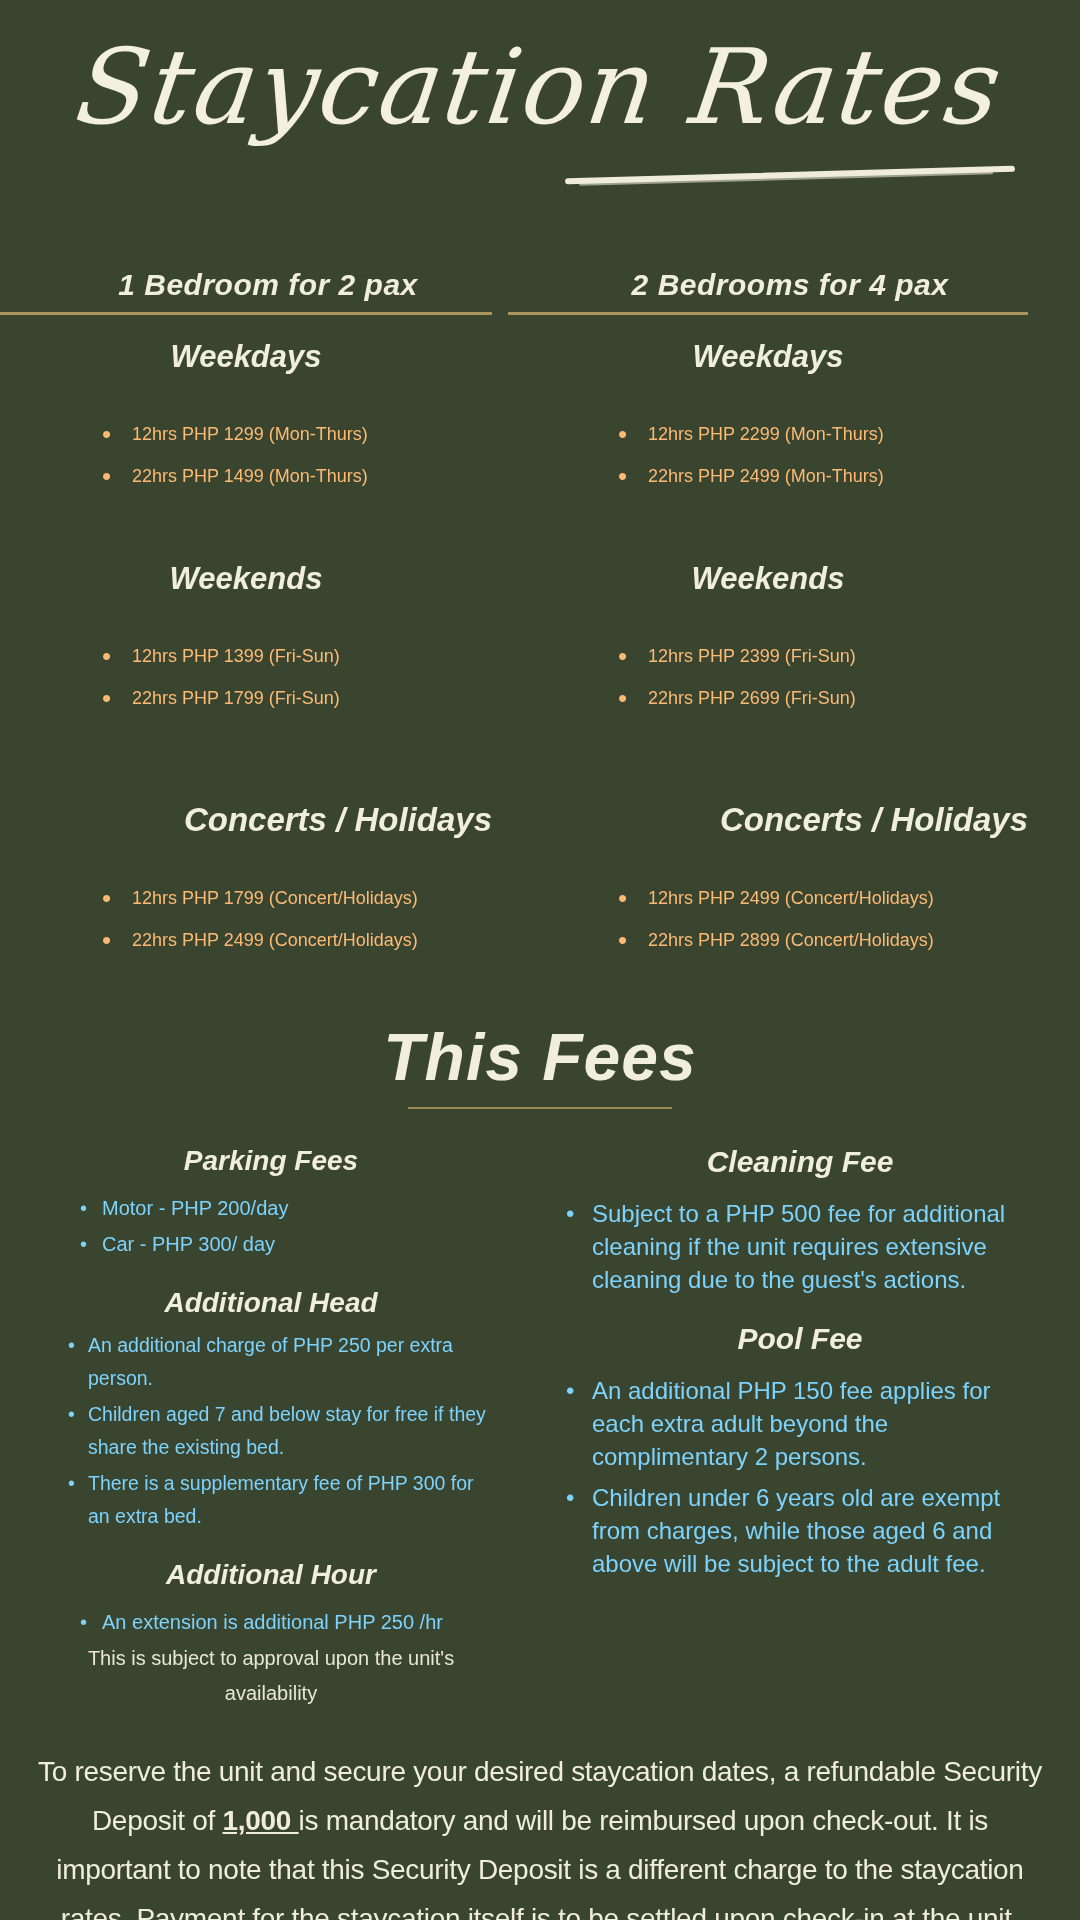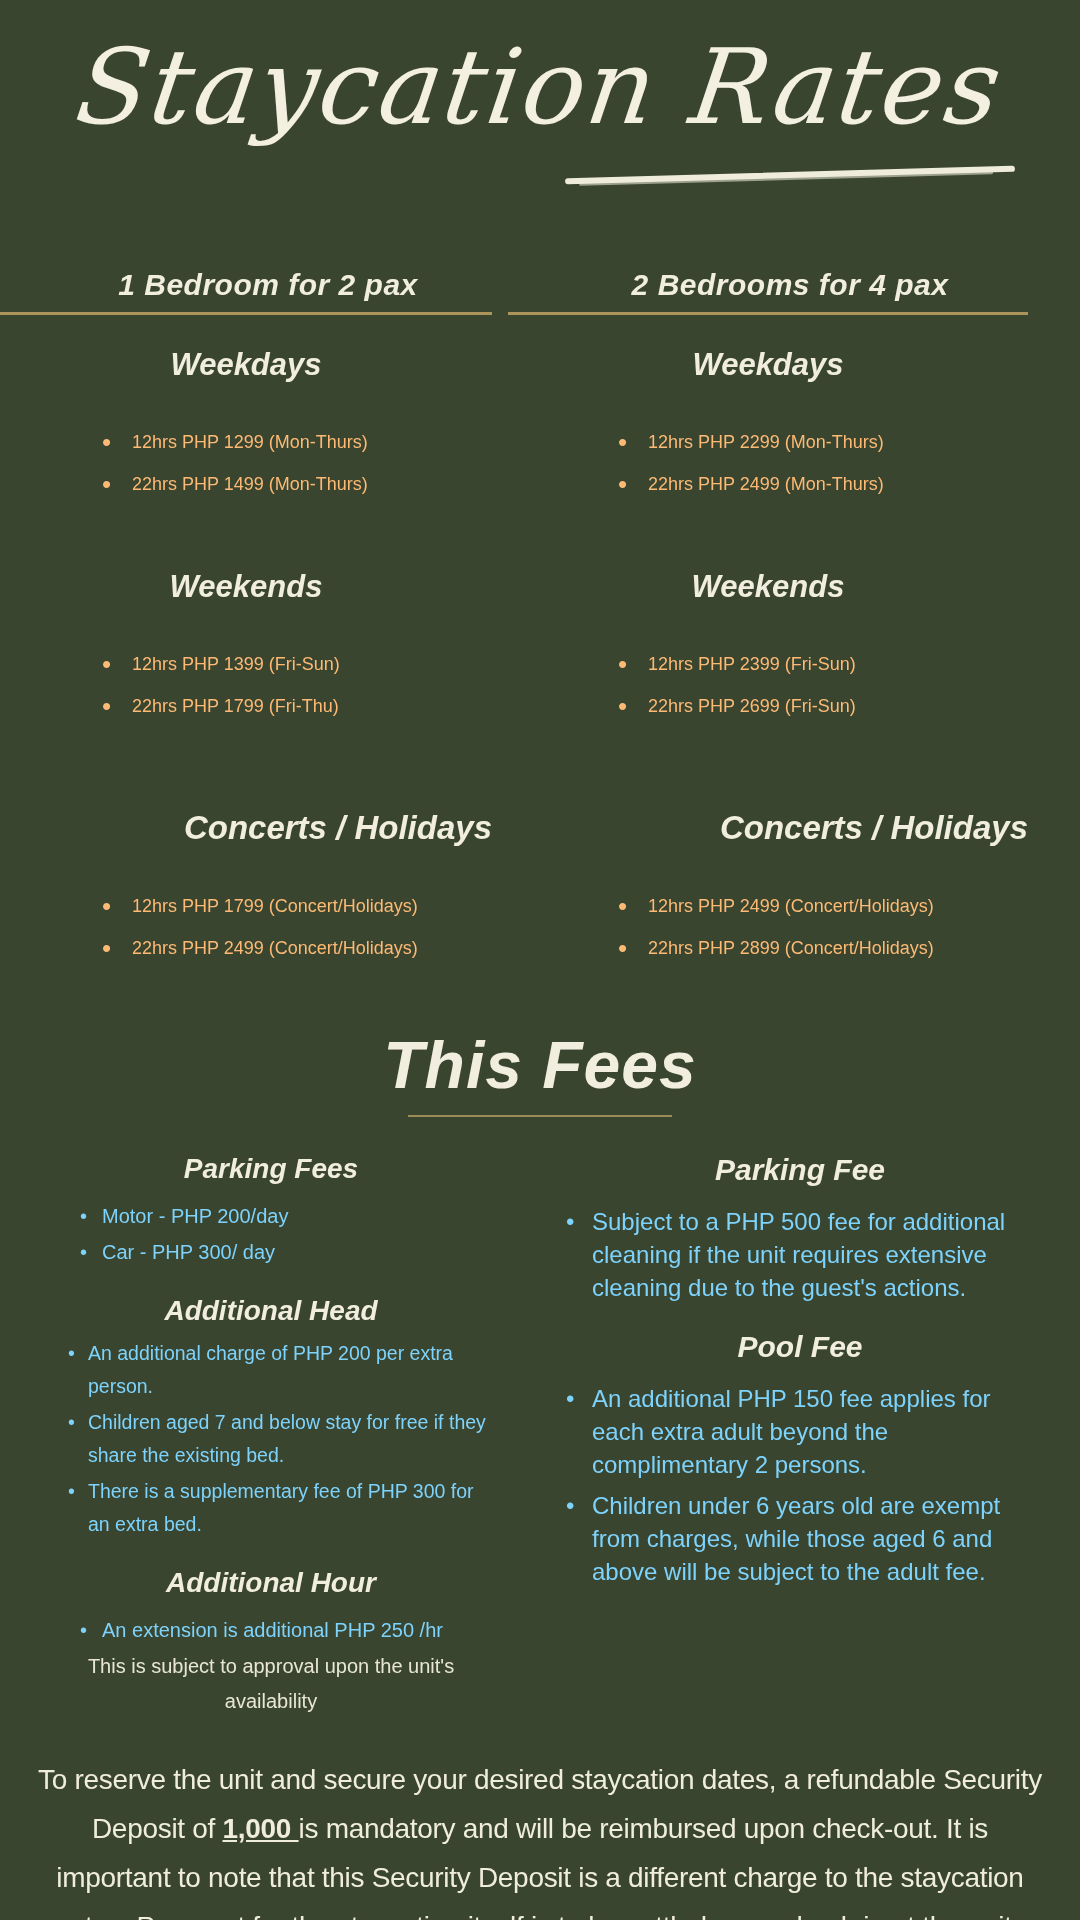--- a/index.html
+++ b/index.html
@@ -45,21 +45,21 @@
   .col-inner-2 { width: 520px; margin-left: -32px; }
   .col-header {
     font-style: italic; font-weight: bold;
     font-size: 30px; letter-spacing: 0.5px;
     color: #f1eee0; text-align: center; padding-left: 44px;
   }
   .gold-divider { height: 3px; background: #ac955b; margin-top: 10px; }
   .section-heading {
     font-style: italic; font-weight: bold;
     font-size: 31px; color: #f1eee0;
-    text-align: center; margin-top: 32px;
+    text-align: center; margin-top: 24px;
   }
   .rate-list { list-style: none; margin-top: 38px; font-size: 18px; color: #fdba74; }
   .col-1 .rate-list { padding-left: 96px; }
   .col-2 .rate-list { padding-left: 104px; }
   .rate-list li { position: relative; padding-left: 36px; line-height: 42px; white-space: nowrap; }
   .rate-list li::before { content: "\2022"; position: absolute; left: 6px; font-size: 26px; }
   .gap-weekends { margin-top: 64px; }
   .gap-concerts { margin-top: 82px; font-size: 33px; text-align: right; }
 
   
@@ -126,21 +126,21 @@
 
         <h3 class="section-heading">Weekdays</h3>
         <ul class="rate-list">
           <li>12hrs PHP 1299 (Mon-Thurs)</li>
           <li>22hrs PHP 1499 (Mon-Thurs)</li>
         </ul>
 
         <h3 class="section-heading gap-weekends">Weekends</h3>
         <ul class="rate-list">
           <li>12hrs PHP 1399 (Fri-Sun)</li>
-          <li>22hrs PHP 1799 (Fri-Thu)</li>
+          <li>22hrs PHP 1799 (Fri-Sun)</li>
         </ul>
 
         <h3 class="section-heading gap-concerts">Concerts / Holidays</h3>
         <ul class="rate-list">
           <li>12hrs PHP 1799 (Concert/Holidays)</li>
           <li>22hrs PHP 2499 (Concert/Holidays)</li>
         </ul>
       </div>
     </div>
 
@@ -179,34 +179,34 @@
 
       <div class="fees-left">
         <h3 class="fee-heading mt-head">Parking Fees</h3>
         <ul class="fee-list small">
           <li>Motor - PHP 200/day</li>
           <li>Car - PHP 300/ day</li>
         </ul>
 
         <h3 class="fee-heading mt-head">Additional Head</h3>
         <ul class="fee-list tiny">
-          <li>An additional charge of PHP 200 per extra person.</li>
+          <li>An additional charge of PHP 250 per extra person.</li>
           <li>Children aged 7 and below stay for free if they share the existing bed.</li>
           <li>There is a supplementary fee of PHP 300 for an extra bed.</li>
         </ul>
 
         <h3 class="fee-heading mt-head">Additional Hour</h3>
         <ul class="fee-list small">
           <li>An extension is additional PHP 250 /hr</li>
         </ul>
         <p class="availability-note">This is subject to approval upon the unit's availability</p>
       </div>
 
       <div class="fees-right">
-        <h3 class="fee-heading mt-head">Parking Fee</h3>
+        <h3 class="fee-heading mt-head">Cleaning Fee</h3>
         <ul class="fee-list large">
           <li>Subject to a PHP 500 fee for additional cleaning if the unit requires extensive cleaning due to the guest's actions.</li>
         </ul>
 
         <h3 class="fee-heading mt-head">Pool Fee</h3>
         <ul class="fee-list large">
           <li>An additional PHP 150 fee applies for each extra adult beyond the complimentary 2 persons.</li>
           <li>Children under 6 years old are exempt from charges, while those aged 6 and above will be subject to the adult fee.</li>
         </ul>
       </div>

